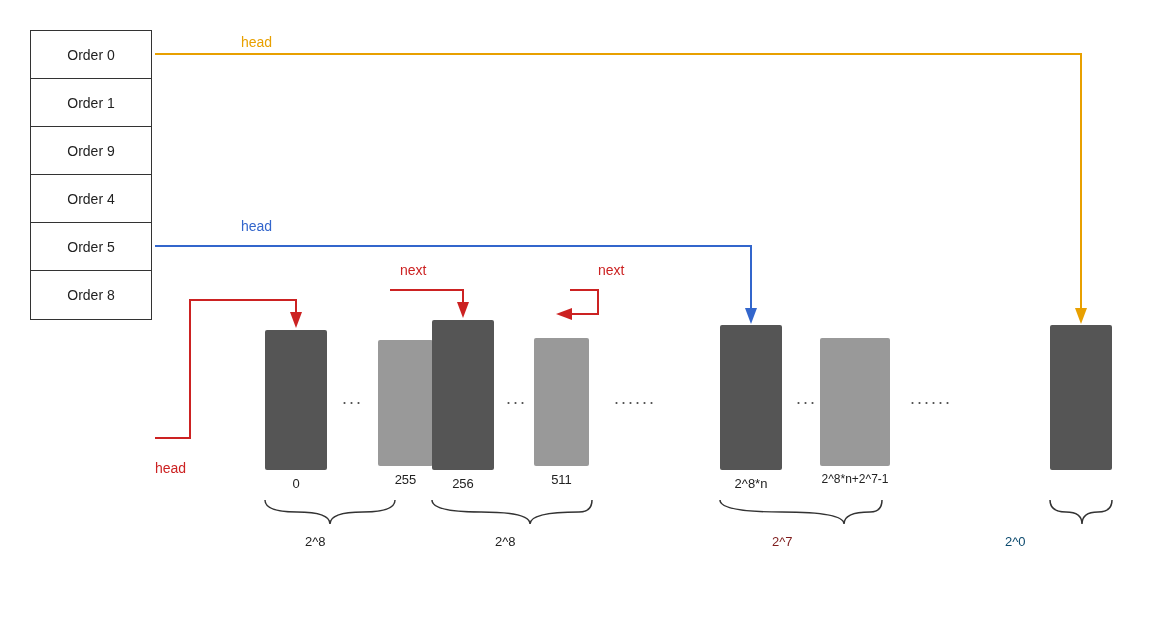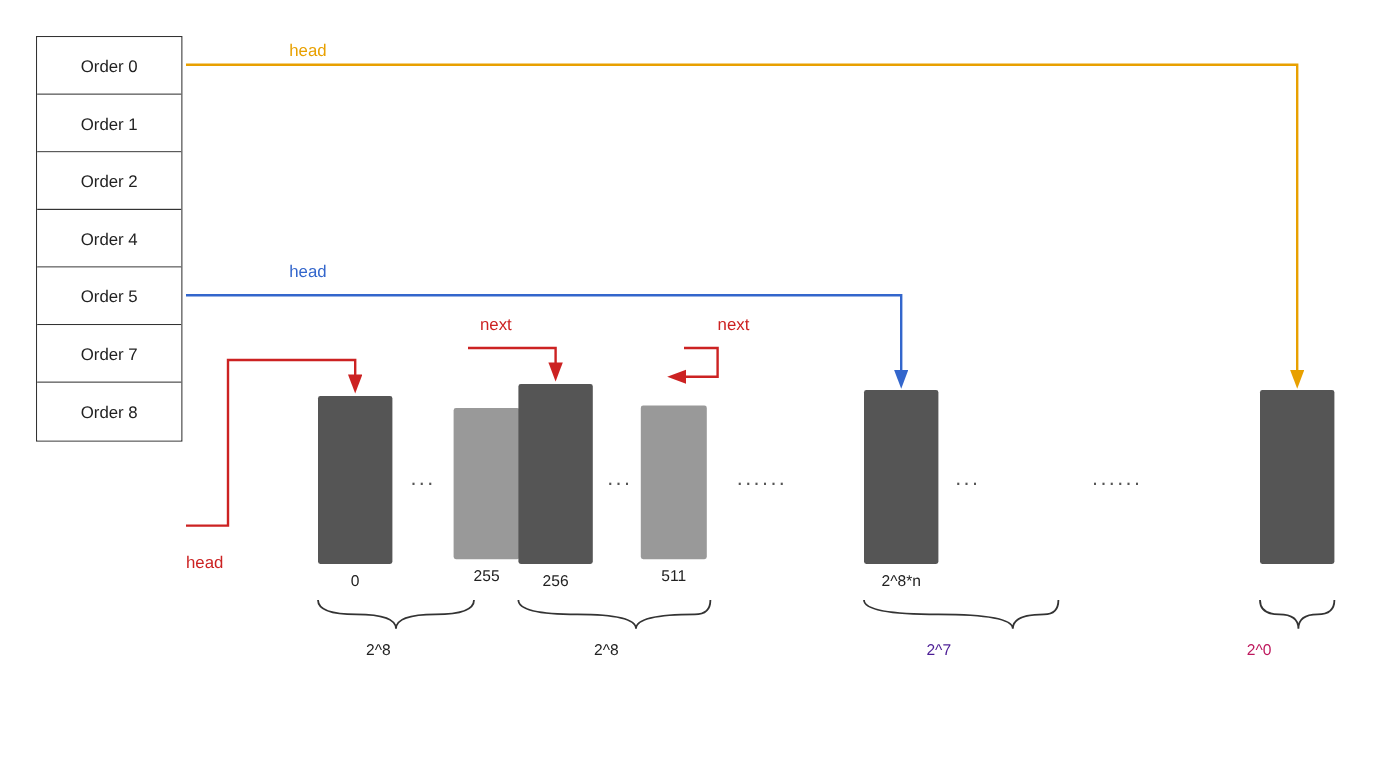--- a/index.html
+++ b/index.html
@@ -87,24 +87,23 @@
     }
   </style>
 </head>
 <body>
 
 <div id="diagram">
 
   <div class="order-list">
     <div class="order-item">Order 0</div>
     <div class="order-item">Order 1</div>
-    <div class="order-item">Order 2</div>
+    <div class="order-item">Order 9</div>
     <div class="order-item">Order 4</div>
     <div class="order-item">Order 5</div>
-    <div class="order-item">Order 7</div>
     <div class="order-item">Order 8</div>
   </div>
 
   <svg id="arrows" xmlns="http://www.w3.org/2000/svg">
     <defs>
       <marker id="arrow-orange" markerWidth="8" markerHeight="8" refX="6" refY="3" orient="auto">
         <path d="M0,0 L0,6 L8,3 z" fill="#E8A000"></path>
       </marker>
       <marker id="arrow-blue" markerWidth="8" markerHeight="8" refX="6" refY="3" orient="auto">
         <path d="M0,0 L0,6 L8,3 z" fill="#3366CC"></path>
@@ -159,20 +158,24 @@
 
   <div class="dots" style="left:614px; top:388px;">......</div>
 
   <div class="bar-group" style="left:720px; top:325px;">
     <div class="bar bar-dark" style="height:145px; width:62px;"></div>
     <div class="bar-label">2^8*n</div>
   </div>
 
   <div class="dots" style="left:796px; top:388px;">...</div>
 
+  <div class="bar-group" style="left:820px; top:338px;">
+    <div class="bar bar-light" style="height:128px; width:70px;"></div>
+    <div class="bar-label" style="font-size:12px;">2^8*n+2^7-1</div>
+  </div>
 
   <div class="dots" style="left:910px; top:388px;">......</div>
 
   <div class="bar-group" style="left:1050px; top:325px;">
     <div class="bar bar-dark" style="height:145px; width:62px;"></div>
   </div>
 
   <div class="arrow-label" style="left:241px; top:34px; color:#E8A000;">head</div>
 
   <div class="arrow-label" style="left:241px; top:218px; color:#3366CC;">head</div>
@@ -180,17 +183,17 @@
   <div class="arrow-label" style="left:155px; top:460px; color:#CC2222;">head</div>
 
   <div class="arrow-label" style="left:400px; top:262px; color:#CC2222;">next</div>
 
   <div class="arrow-label" style="left:598px; top:262px; color:#CC2222;">next</div>
 
   <div class="brace-label" style="position:absolute; left:305px; top:530px; color:#222;">2^8</div>
 
   <div class="brace-label" style="position:absolute; left:495px; top:530px; color:#222;">2^8</div>
 
-  <div class="brace-label" style="position:absolute; left:772px; top:530px; color:#4c1d95;">2^7</div>
+  <div class="brace-label" style="position:absolute; left:772px; top:530px; color:#7f1d1d;">2^7</div>
 
-  <div class="brace-label" style="position:absolute; left:1039px; top:530px; color:#be185d;">2^0</div>
+  <div class="brace-label" style="position:absolute; left:1005px; top:530px; color:#0c4a6e;">2^0</div>
 
 </div>
 
 </body></html>

